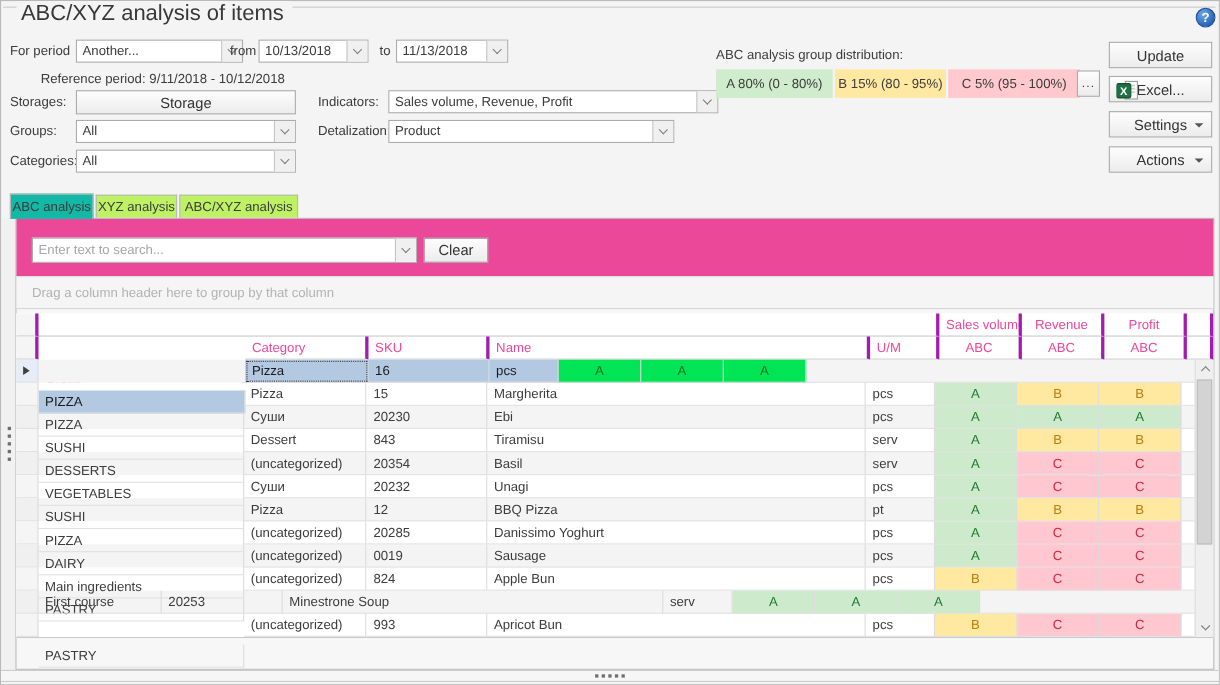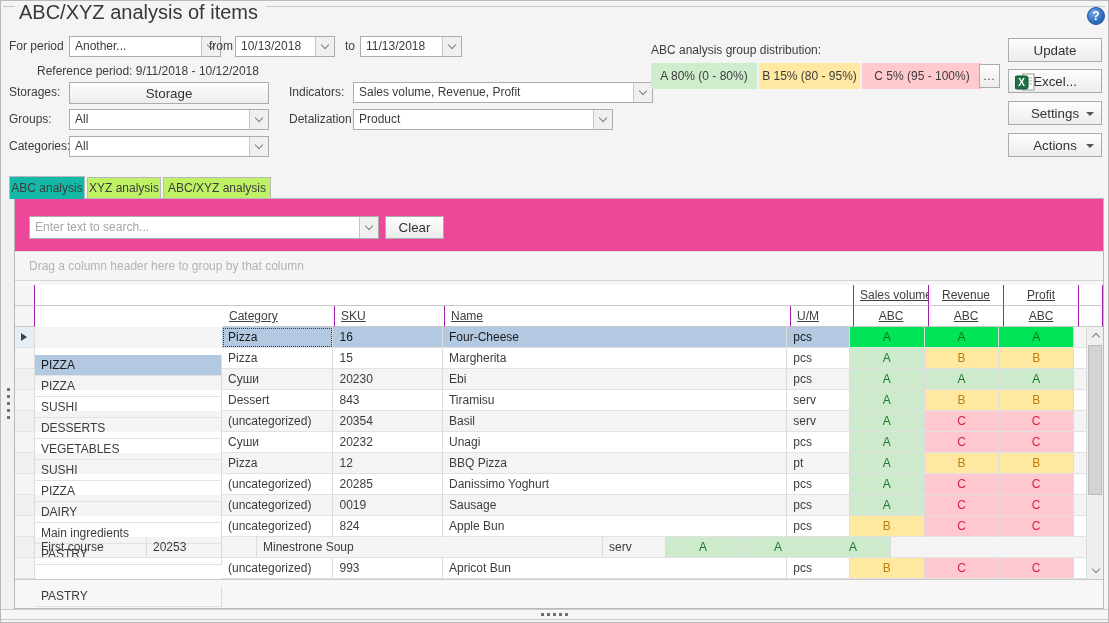--- a/index.html
+++ b/index.html
@@ -54,21 +54,21 @@
   .clear-btn { left:370px; top:17px; width:59px; height:23px; }
 
   .group-panel { position:absolute; left:0; top:52px; width:100%; height:30px; background:#f5f5f5; border-top:1px solid #dedede; border-bottom:1px solid #d6d6d6; }
   .group-panel span { display:block; margin:7px 0 0 14px; color:#b3b3b3; }
 
   
   .grid { position:absolute; left:0; top:86px; width:1088px; background:#fff; border-bottom:1px solid #c9c9c9; }
   .hrow, .trow { display:flex; height:21px; }
   .hrow { background:#fff; }
   .cell { height:21px; line-height:20px; padding:0 6px; border-right:1px solid #dcdcdc; border-bottom:1px solid #e2e2e2; overflow:hidden; white-space:nowrap; }
-  .hrow .cell { border-right:1px solid #a21caf; border-bottom:1px solid #c9c9c9; color:#404040;text-decoration:underline; }
+  .hrow .cell { border-right:3px solid #a21caf; border-bottom:1px solid #c9c9c9; color:#ec4899; }
   .c-ind  { width:20px; padding:0; background:#f5f5f5; position:relative; }
   .c-group{ width:188px;margin-top:28px; }
   .c-cat  { width:112px; }
   .c-sku  { width:110px; }
   .c-name { width:346px; }
   .c-um   { width:63px; }
   .c-abc  { width:75px; text-align:center; }
   .c-fill { flex:1; border-right:none; }
   .c-merged { width:819px; }
   .hc { text-align:center; }
@@ -237,21 +237,20 @@
       </div>
 
       <div class="grid-body">
         <div class="trow alt sel">
             <div class="cell c-ind">
               <span class="arrow"></span>
             </div>
             <div class="cell c-group">PIZZA</div>
             <div class="cell c-cat focus">Pizza</div>
             <div class="cell c-sku">16</div>
-            <div class="cell c-name">Four-Cheese</div>
             <div class="cell c-um">pcs</div>
             <div class="cell c-abc" style="background: rgb(0, 228, 86); color: rgb(0, 115, 31);">A</div>
             <div class="cell c-abc" style="background: rgb(0, 228, 86); color: rgb(0, 115, 31);">A</div>
             <div class="cell c-abc" style="background: rgb(0, 228, 86); color: rgb(0, 115, 31);">A</div>
             <div class="cell c-fill"></div>
           </div>
           <div class="trow">
             <div class="cell c-ind"></div>
             <div class="cell c-group">PIZZA</div>
             <div class="cell c-cat">Pizza</div>

